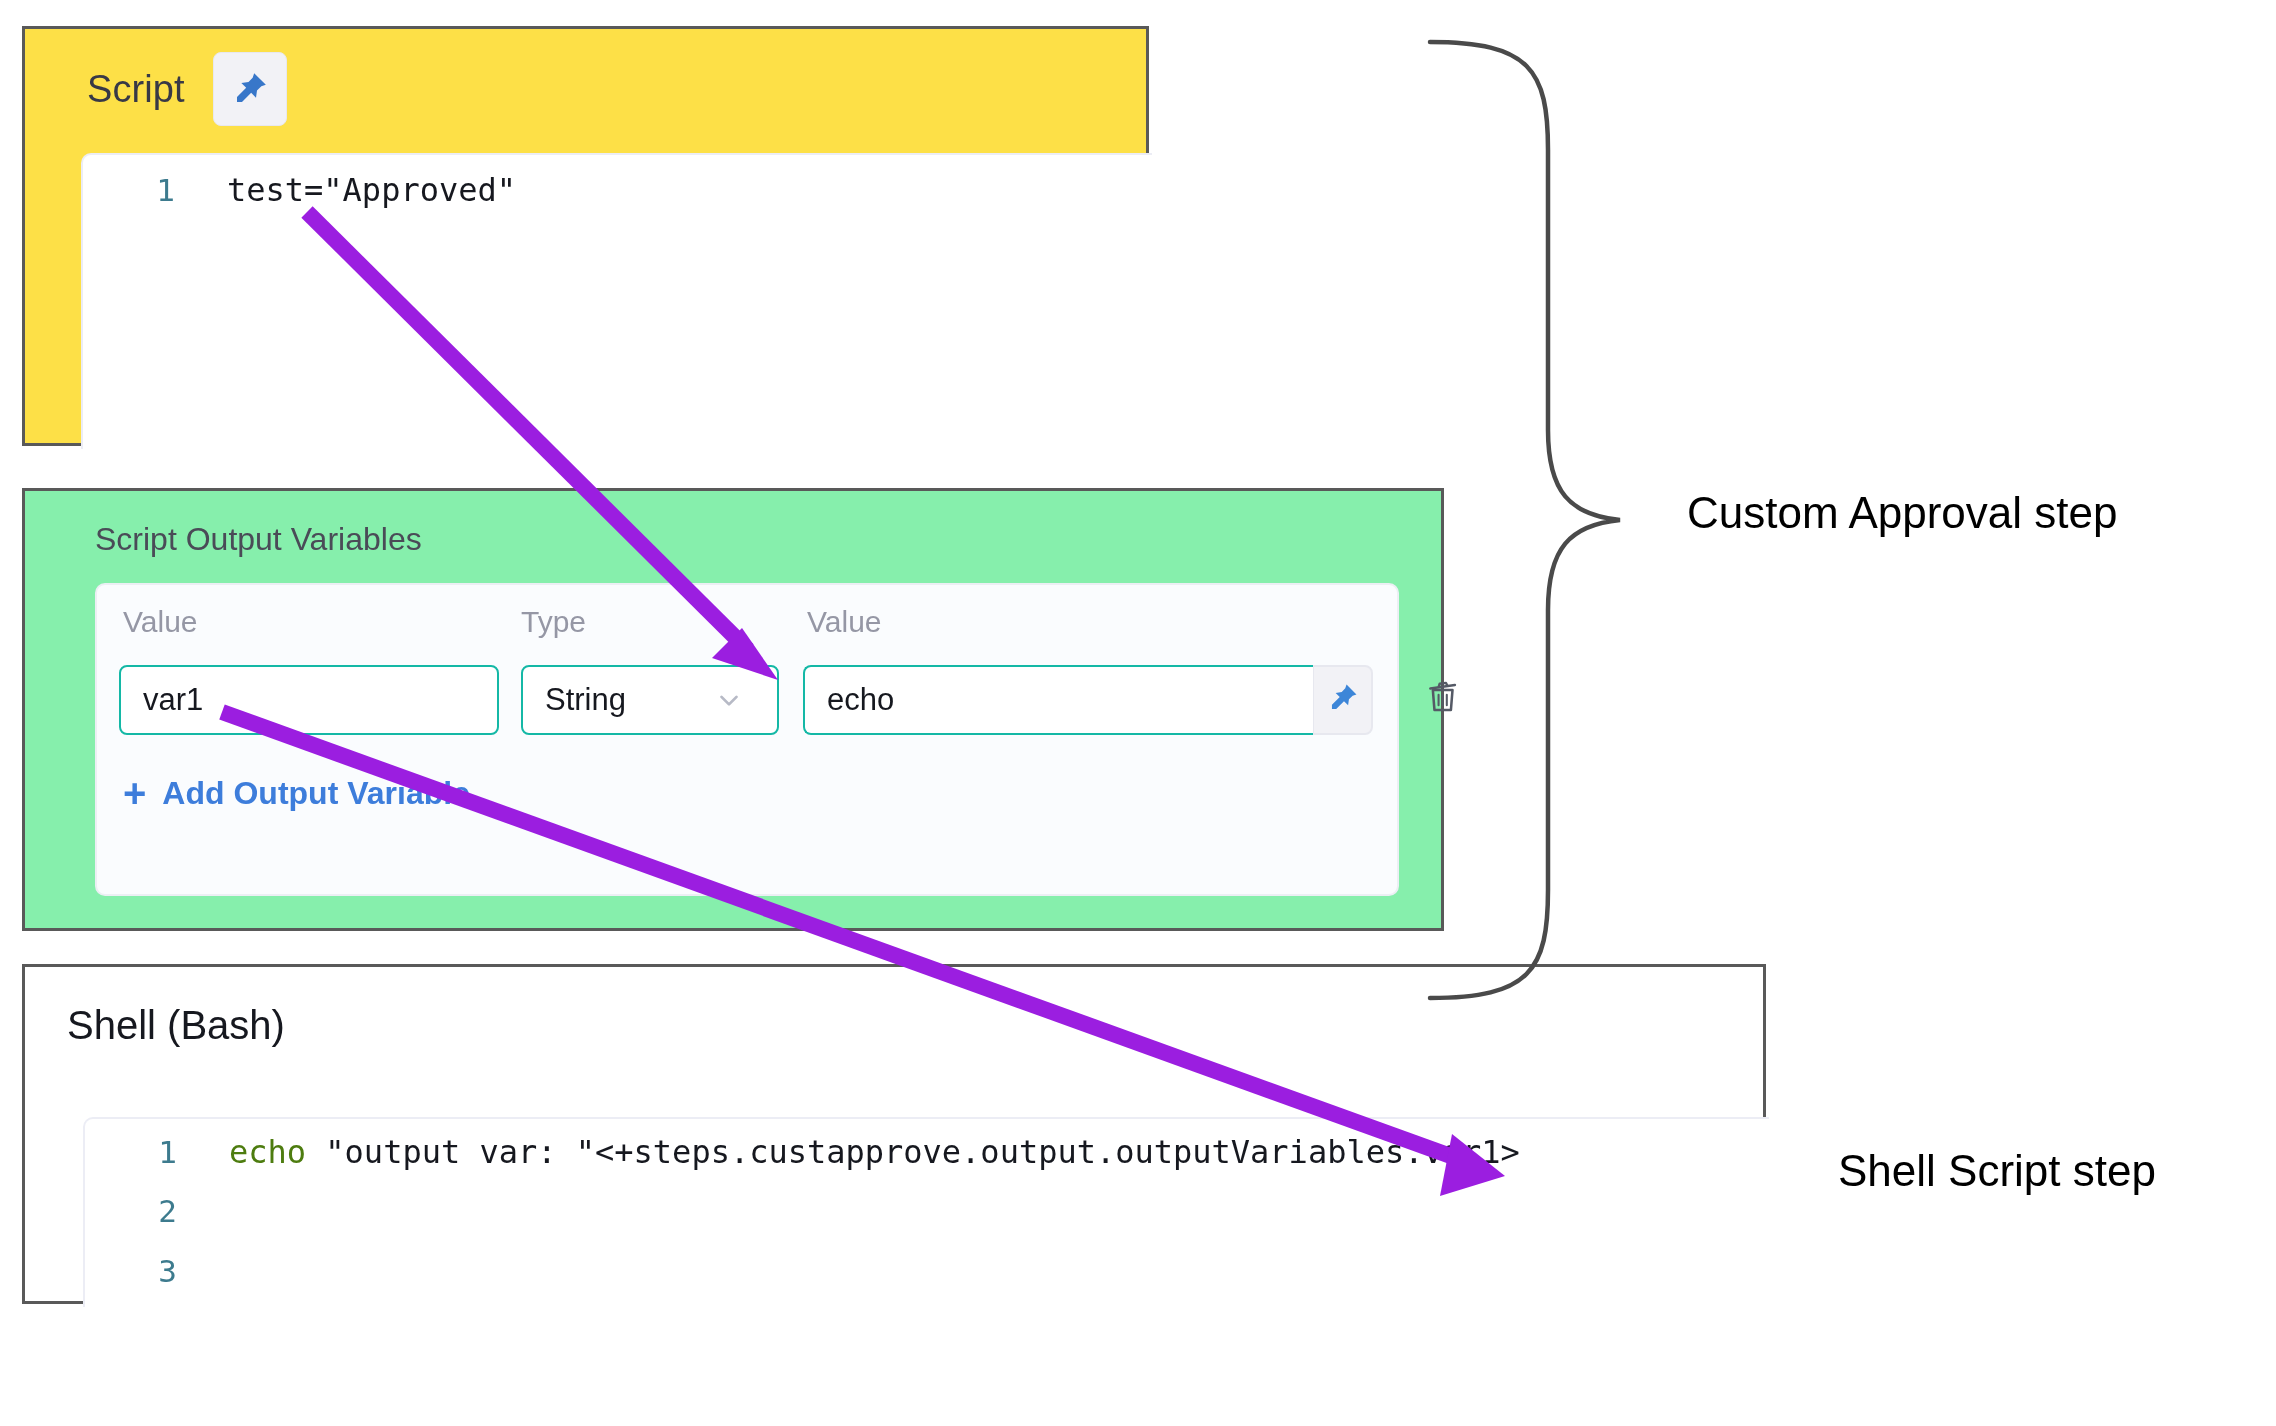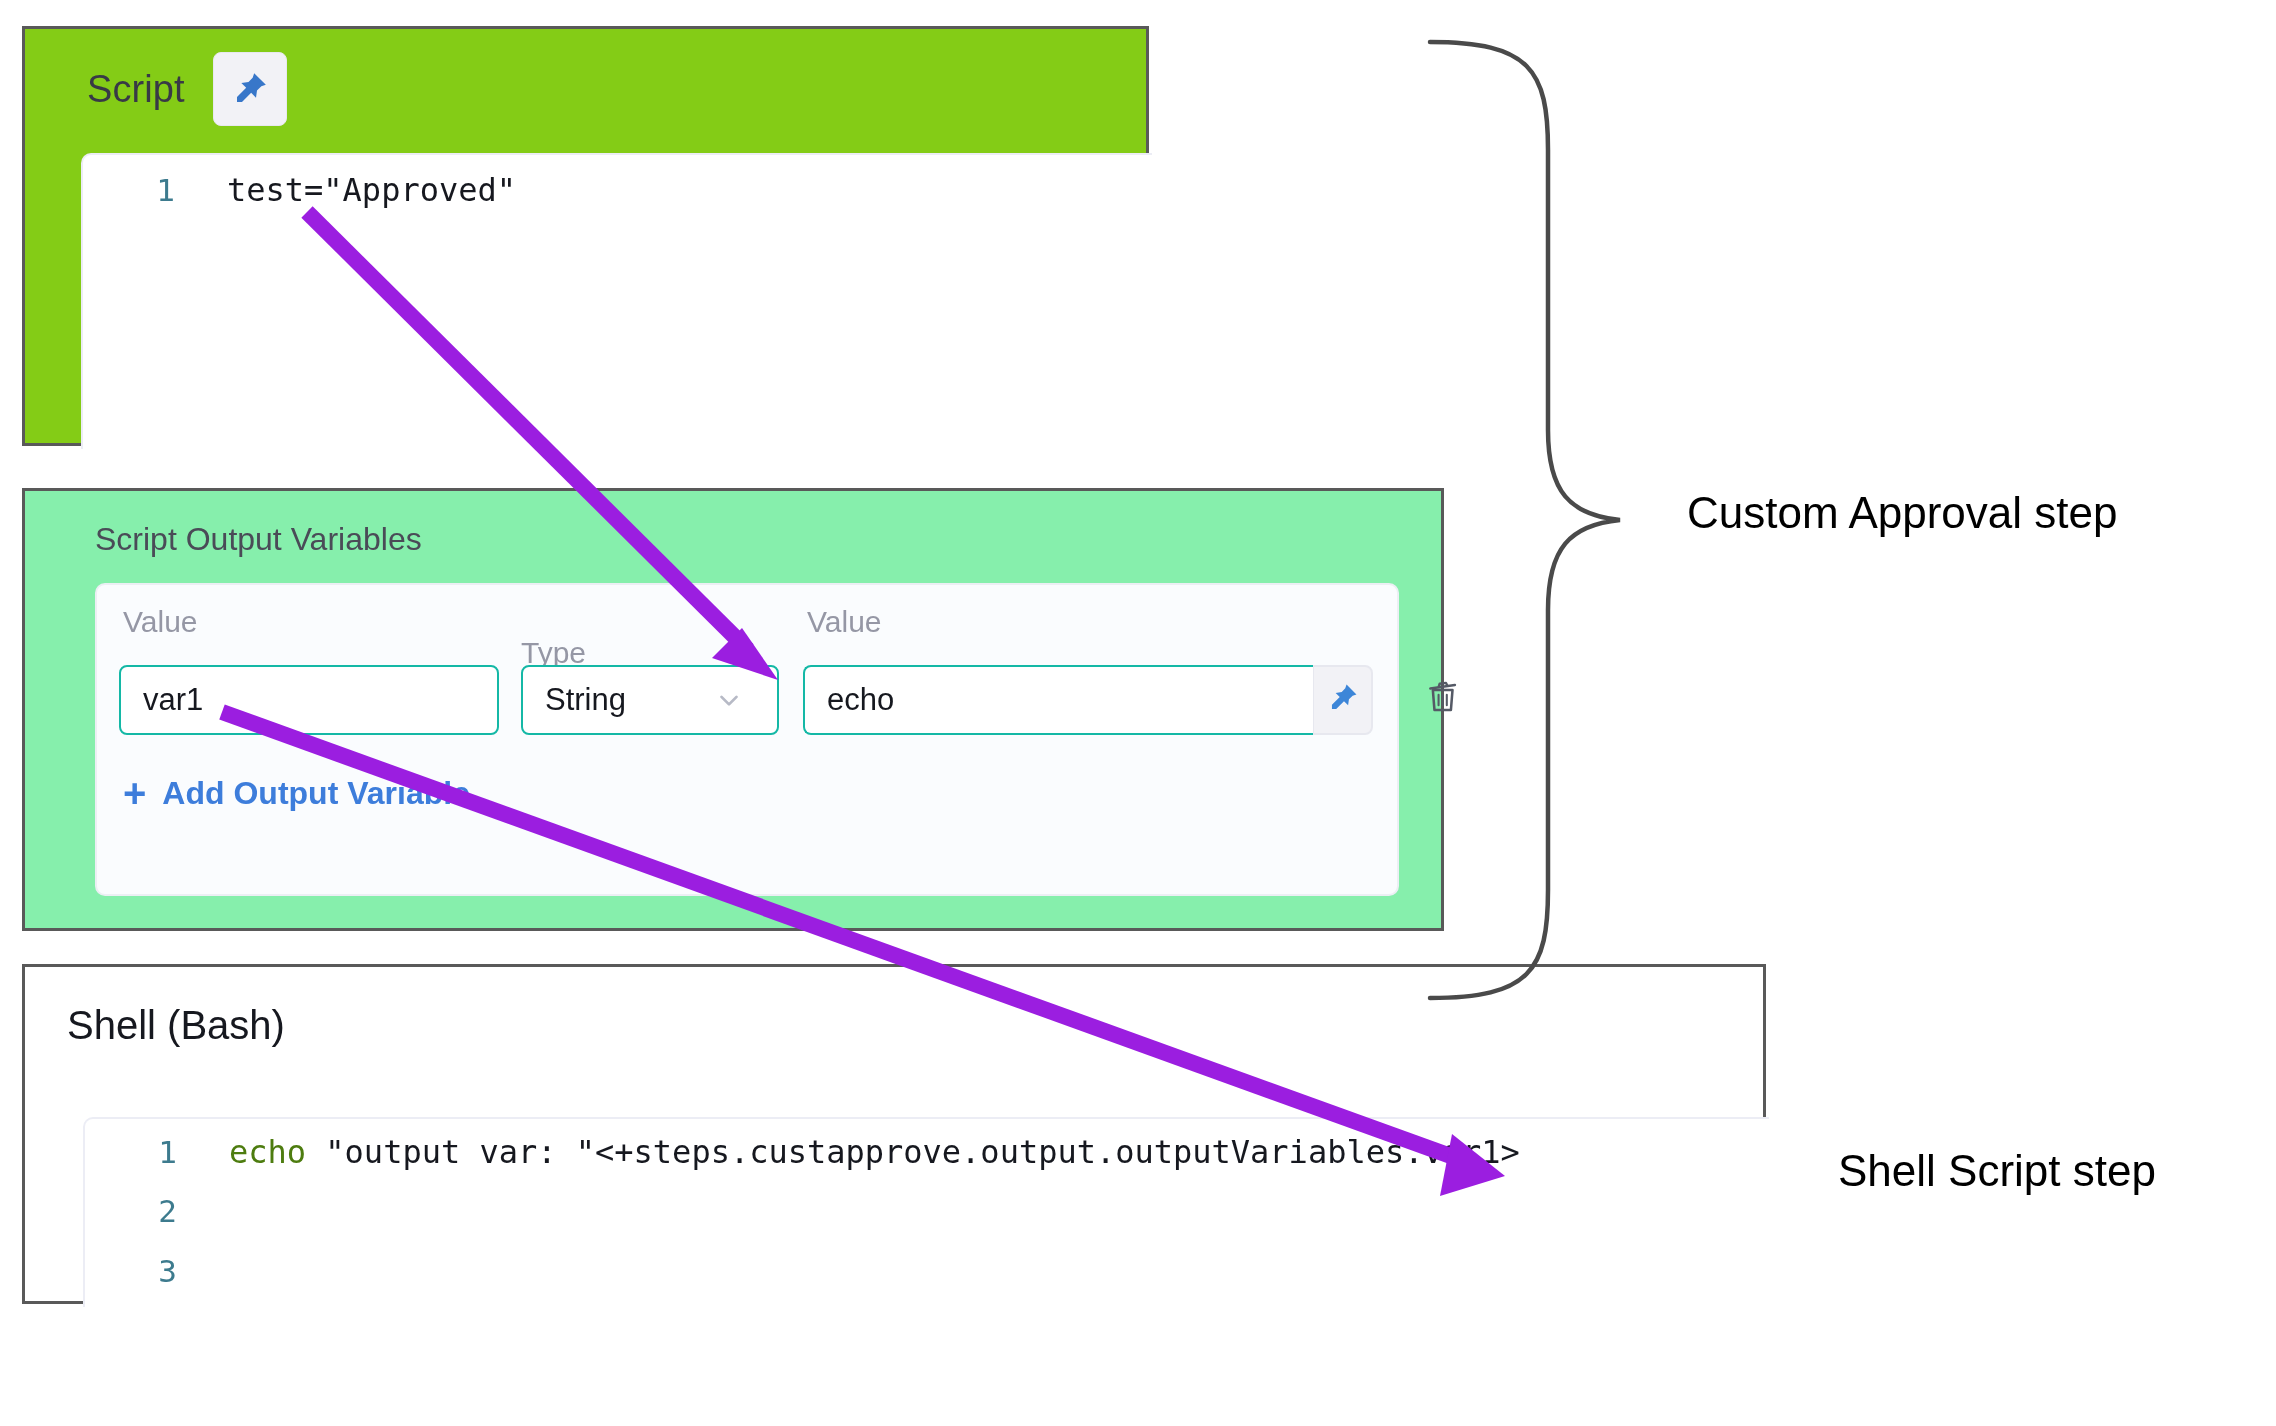--- a/index.html
+++ b/index.html
@@ -21,21 +21,21 @@
     box-sizing: border-box;
     border: 3px solid #595959;
   }
 
   
   #script-panel {
     left: 22px;
     top: 26px;
     width: 1127px;
     height: 420px;
-    background: #84cc16;
+    background: #fde047;
   }
   #script-panel-header {
     position: absolute;
     left: 0; top: 0;
     width: 100%;
     height: 120px;
     display: flex;
     align-items: center;
     padding-left: 62px;
     box-sizing: border-box;
@@ -133,21 +133,21 @@
     left: 0; top: 20px;
     width: 100%;
     height: 50px;
   }
   .col-hd {
     position: absolute;
     font-size: 30px;
     color: #9597a5;
   }
   #hd-name  { left: 26px; }
-  #hd-type  { left: 424px; margin-top: 31px; }
+  #hd-type  { left: 424px; }
   #hd-value { left: 710px; }
 
   .var-row {
     position: absolute;
     left: 0;
     top: 80px;
     width: 100%;
     height: 90px;
   }
   .field {

